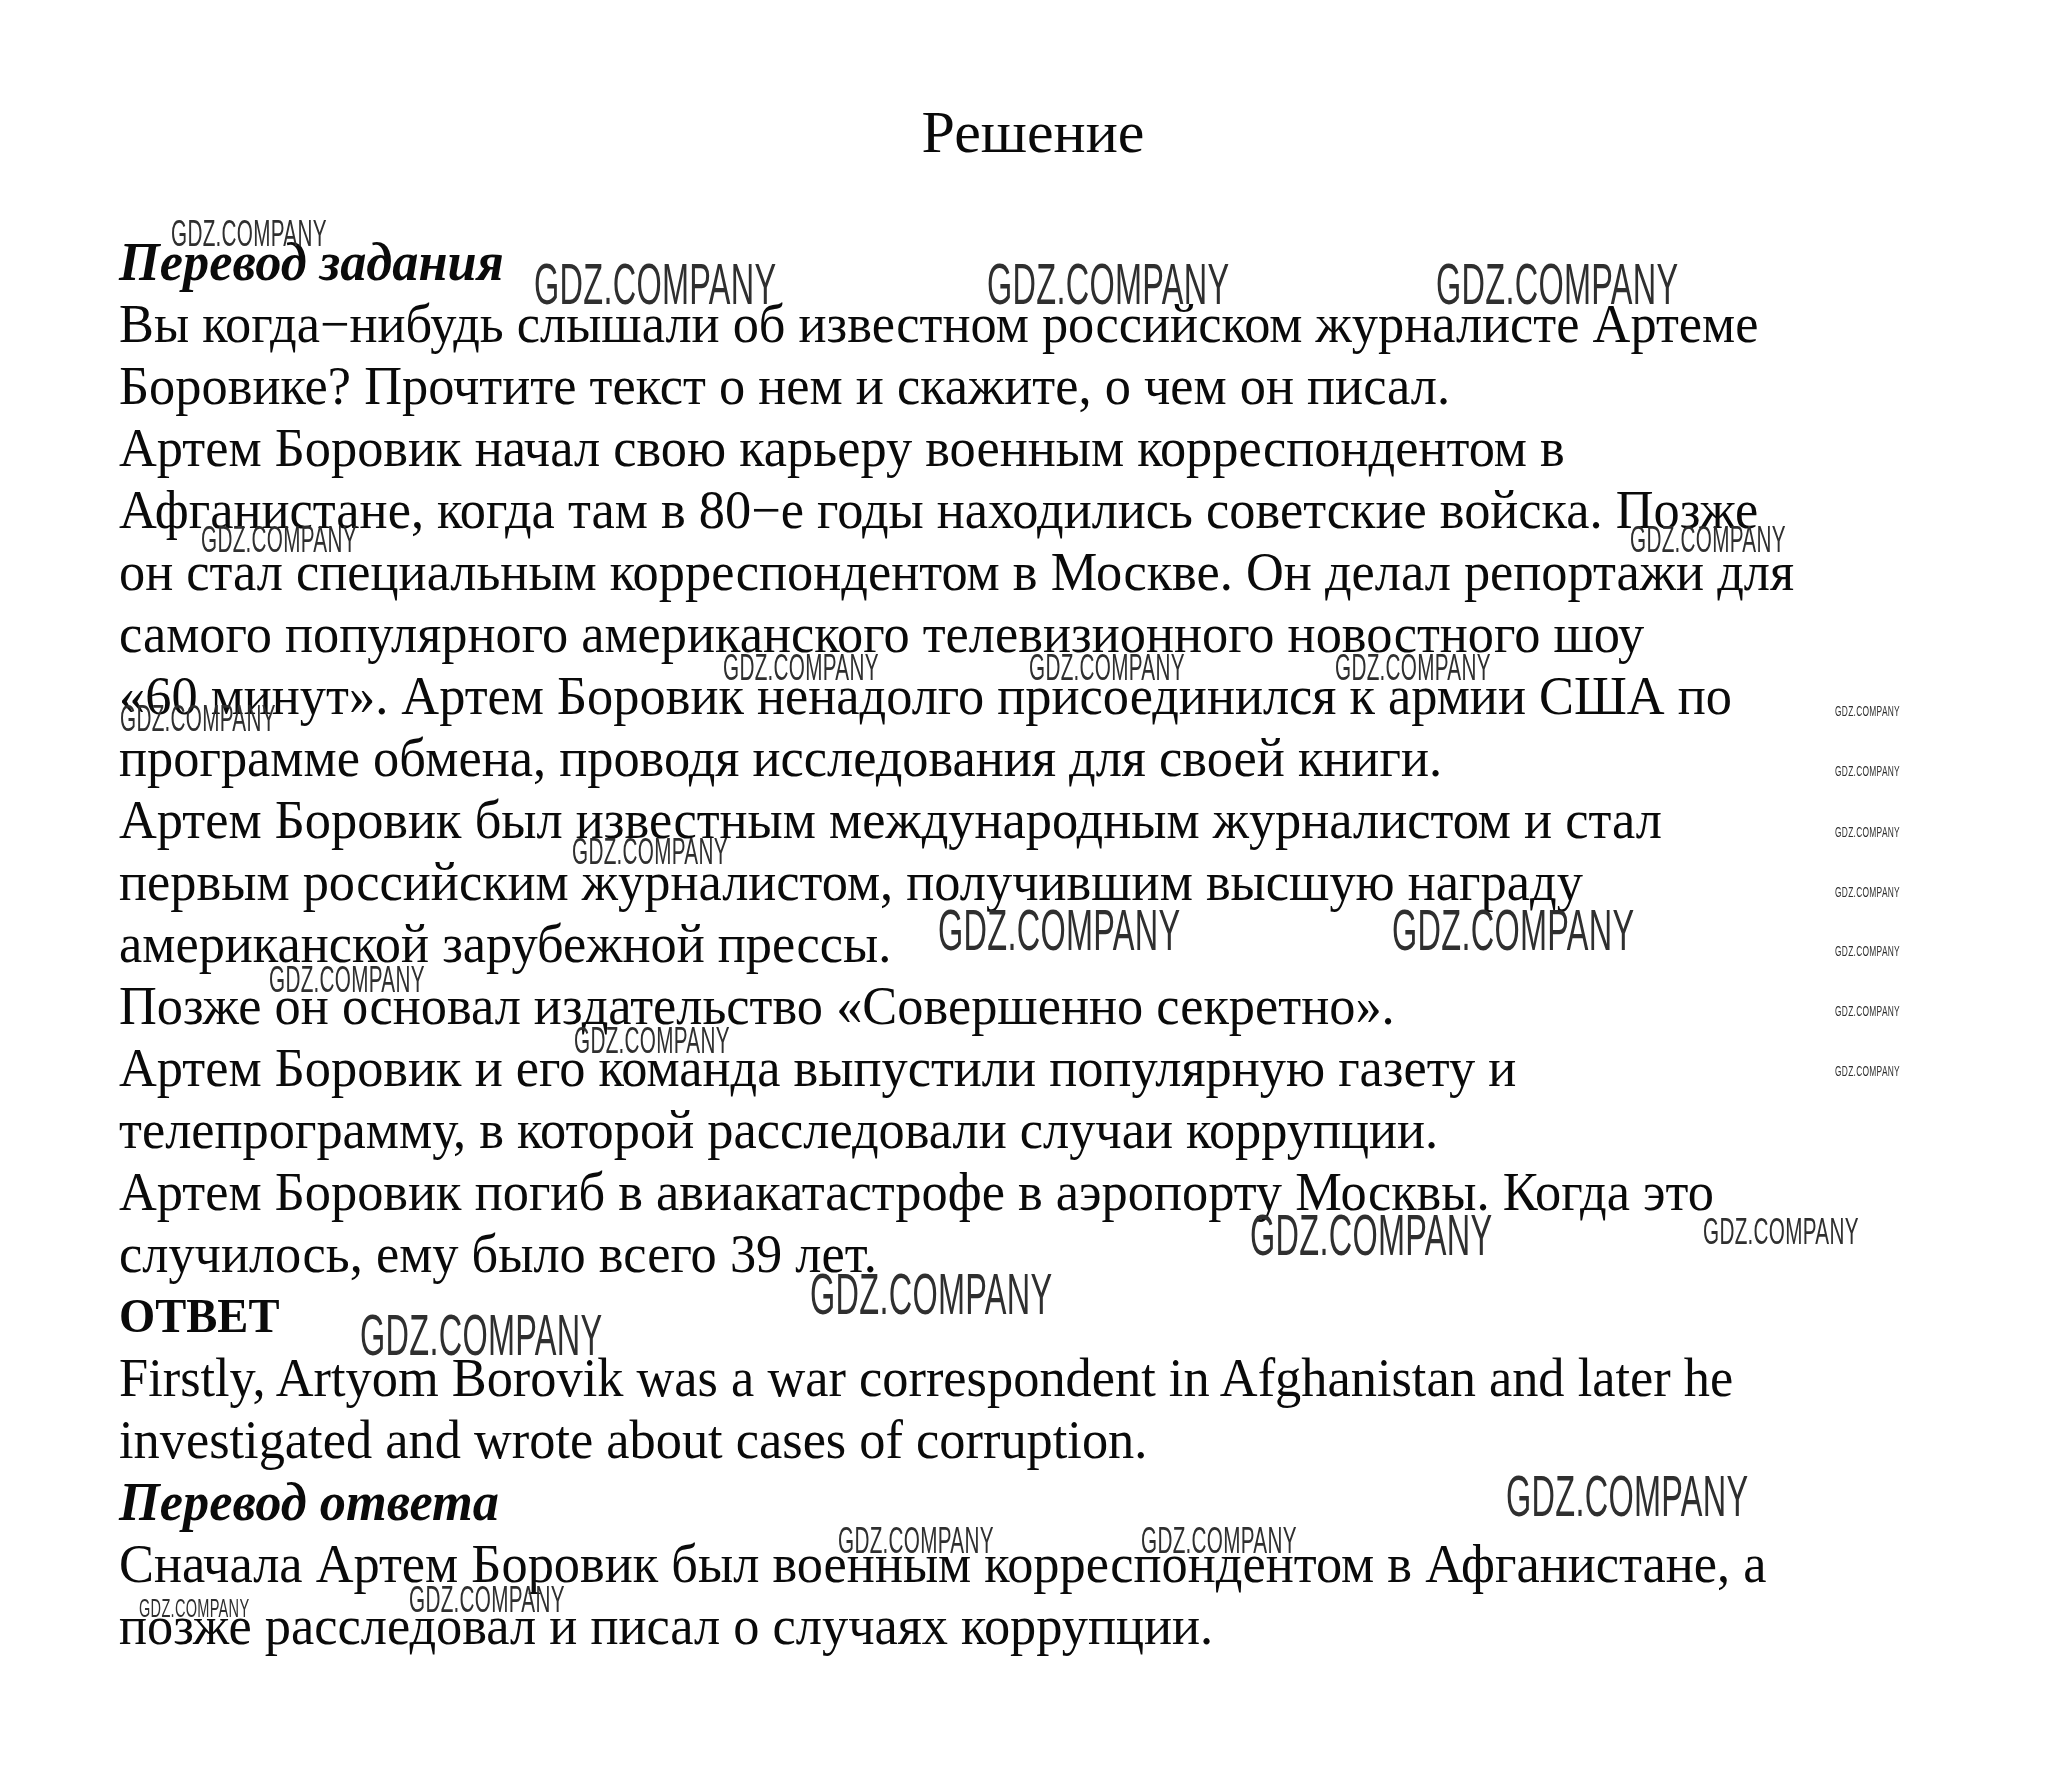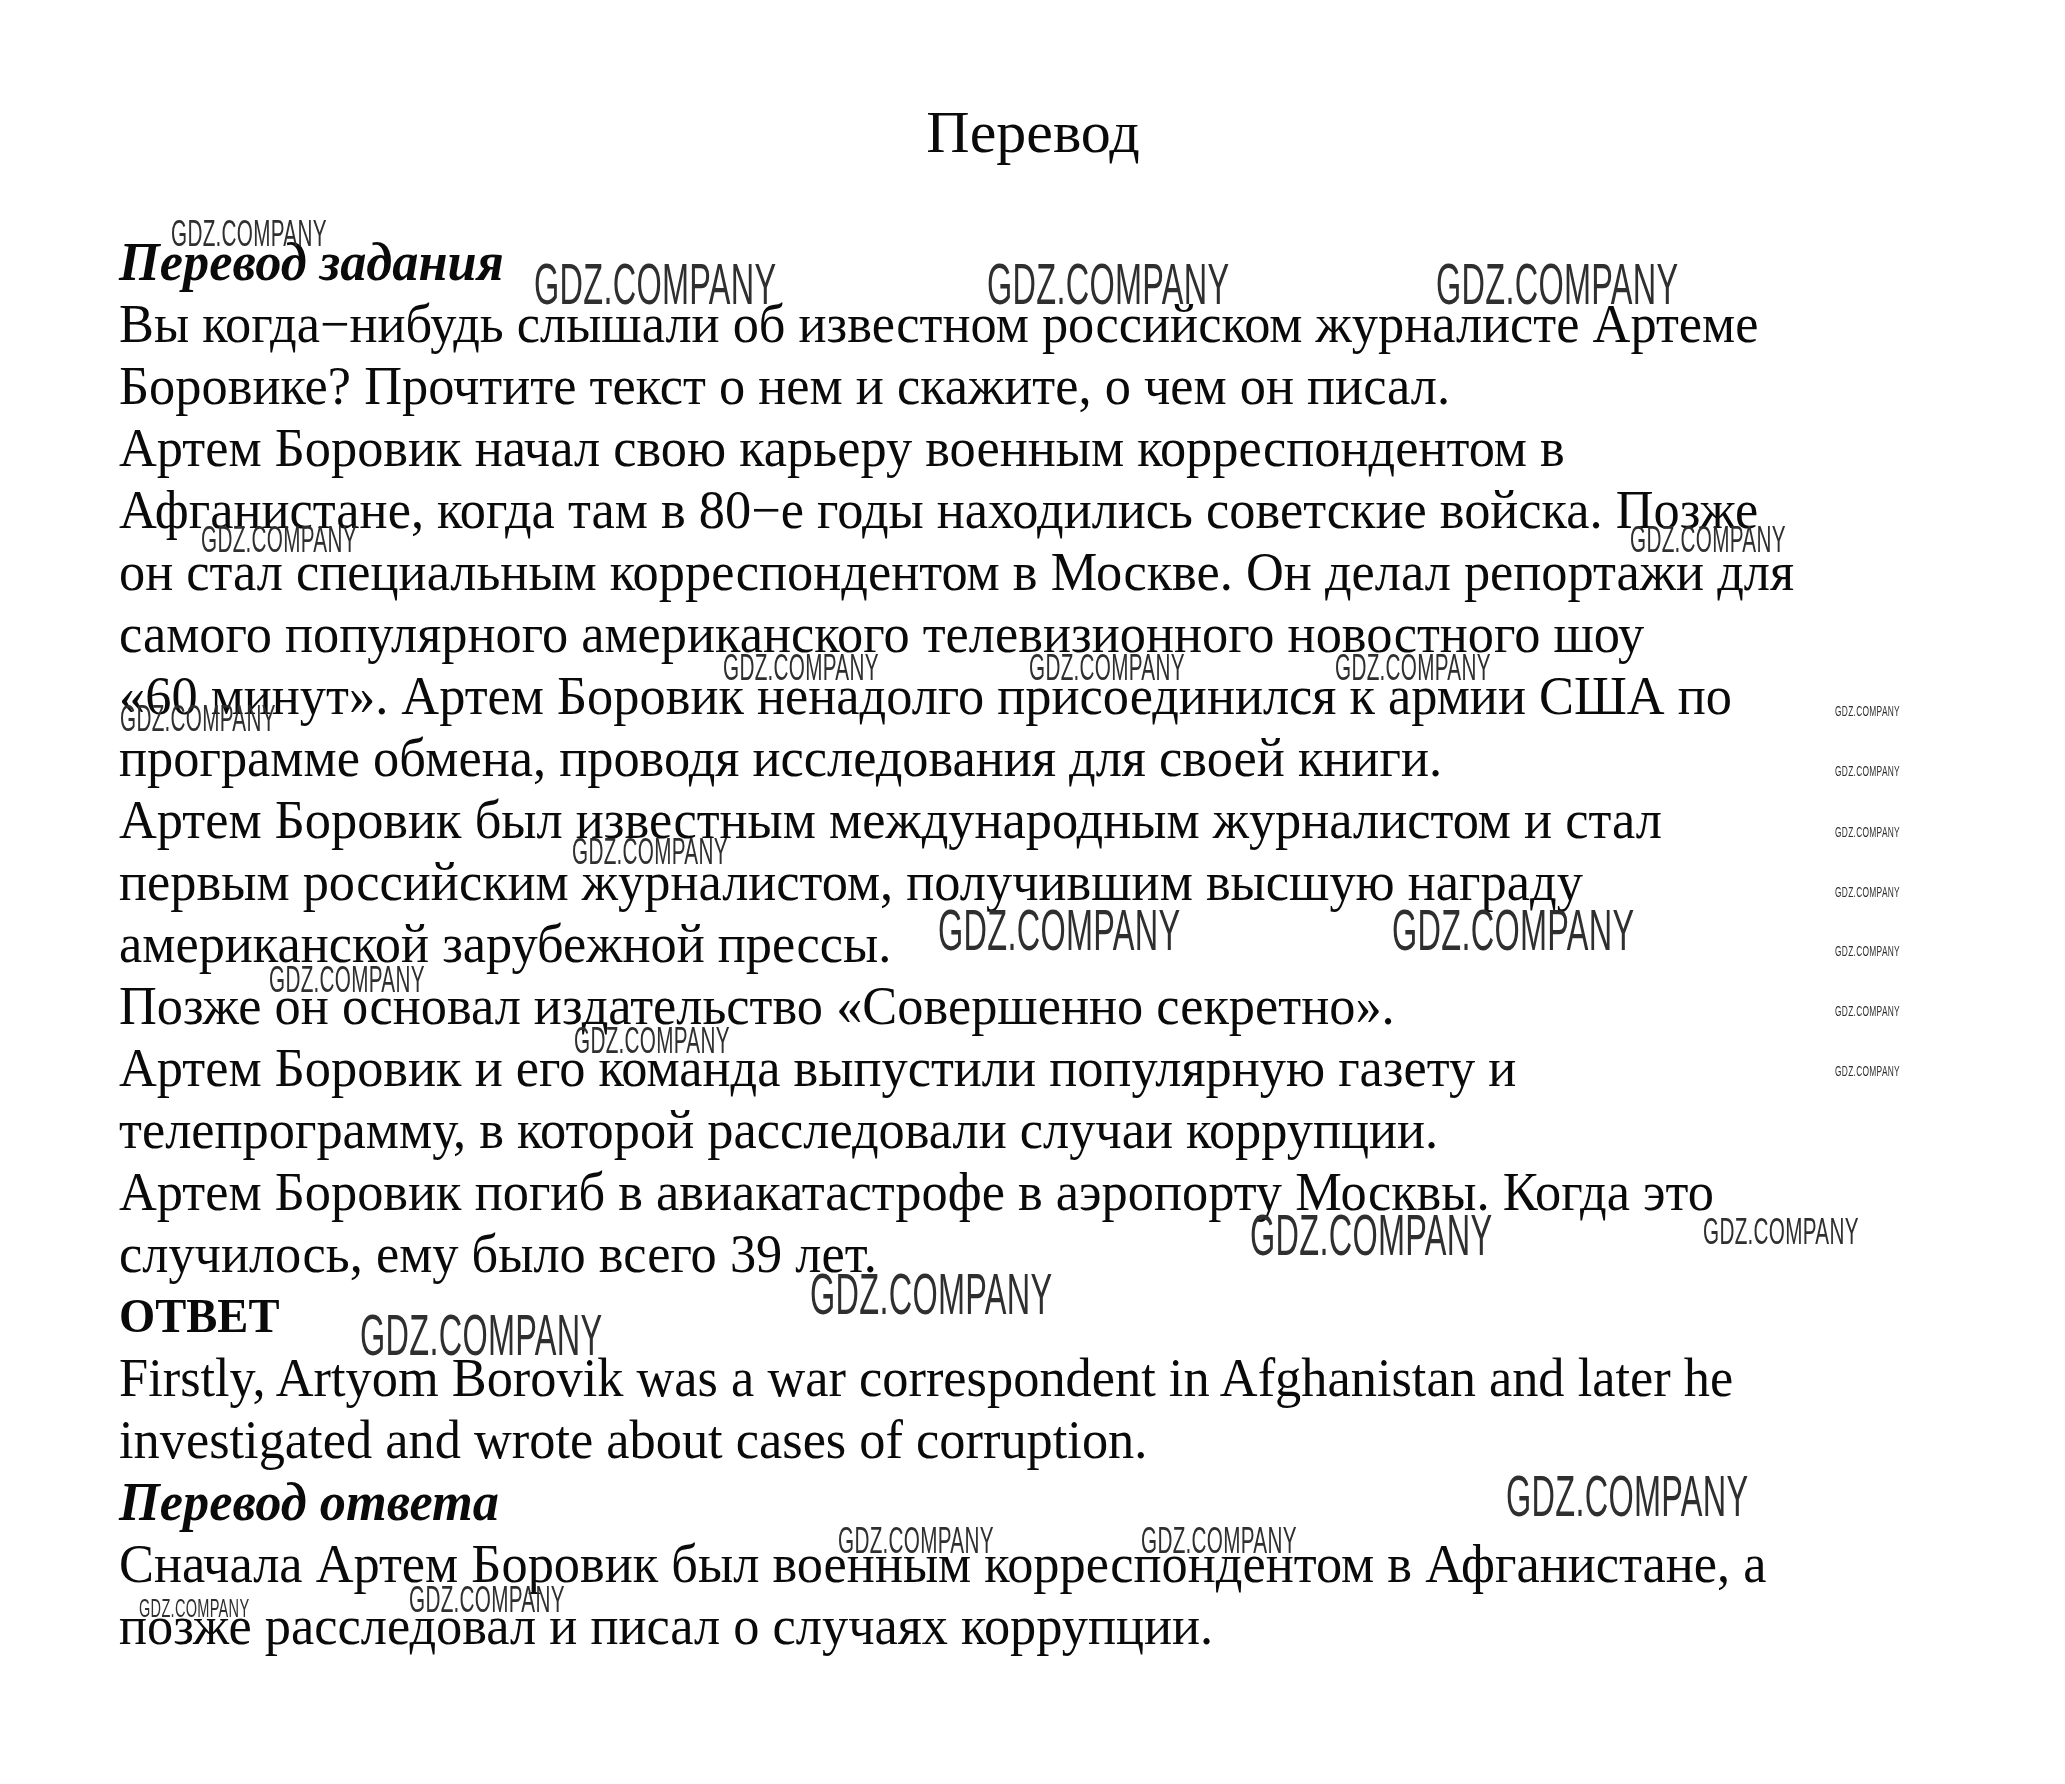--- a/index.html
+++ b/index.html
@@ -42,21 +42,21 @@
   }
   .wm-lg   { font-size: 58px; }
   .wm-md   { font-size: 37px; }
   .wm-sm   { font-size: 26px; }
   .wm-tiny { font-size: 15px; }
 </style>
 </head>
 <body>
 
 <div class="page">
-  <div class="doc-title">Перевод</div>
+  <div class="doc-title">Решение</div>
 
   <div class="doc-body" id="doc-body">
       <div class="line heading-italic">Перевод задания</div>
       <div class="line body">Вы когда−нибудь слышали об известном российском журналисте Артеме</div>
       <div class="line body">Боровике? Прочтите текст о нем и скажите, о чем он писал.</div>
       <div class="line body">Артем Боровик начал свою карьеру военным корреспондентом в</div>
       <div class="line body">Афганистане, когда там в 80−е годы находились советские войска. Позже</div>
       <div class="line body">он стал специальным корреспондентом в Москве. Он делал репортажи для</div>
       <div class="line body">самого популярного американского телевизионного новостного шоу</div>
       <div class="line body">«60 минут». Артем Боровик ненадолго присоединился к армии США по</div>

